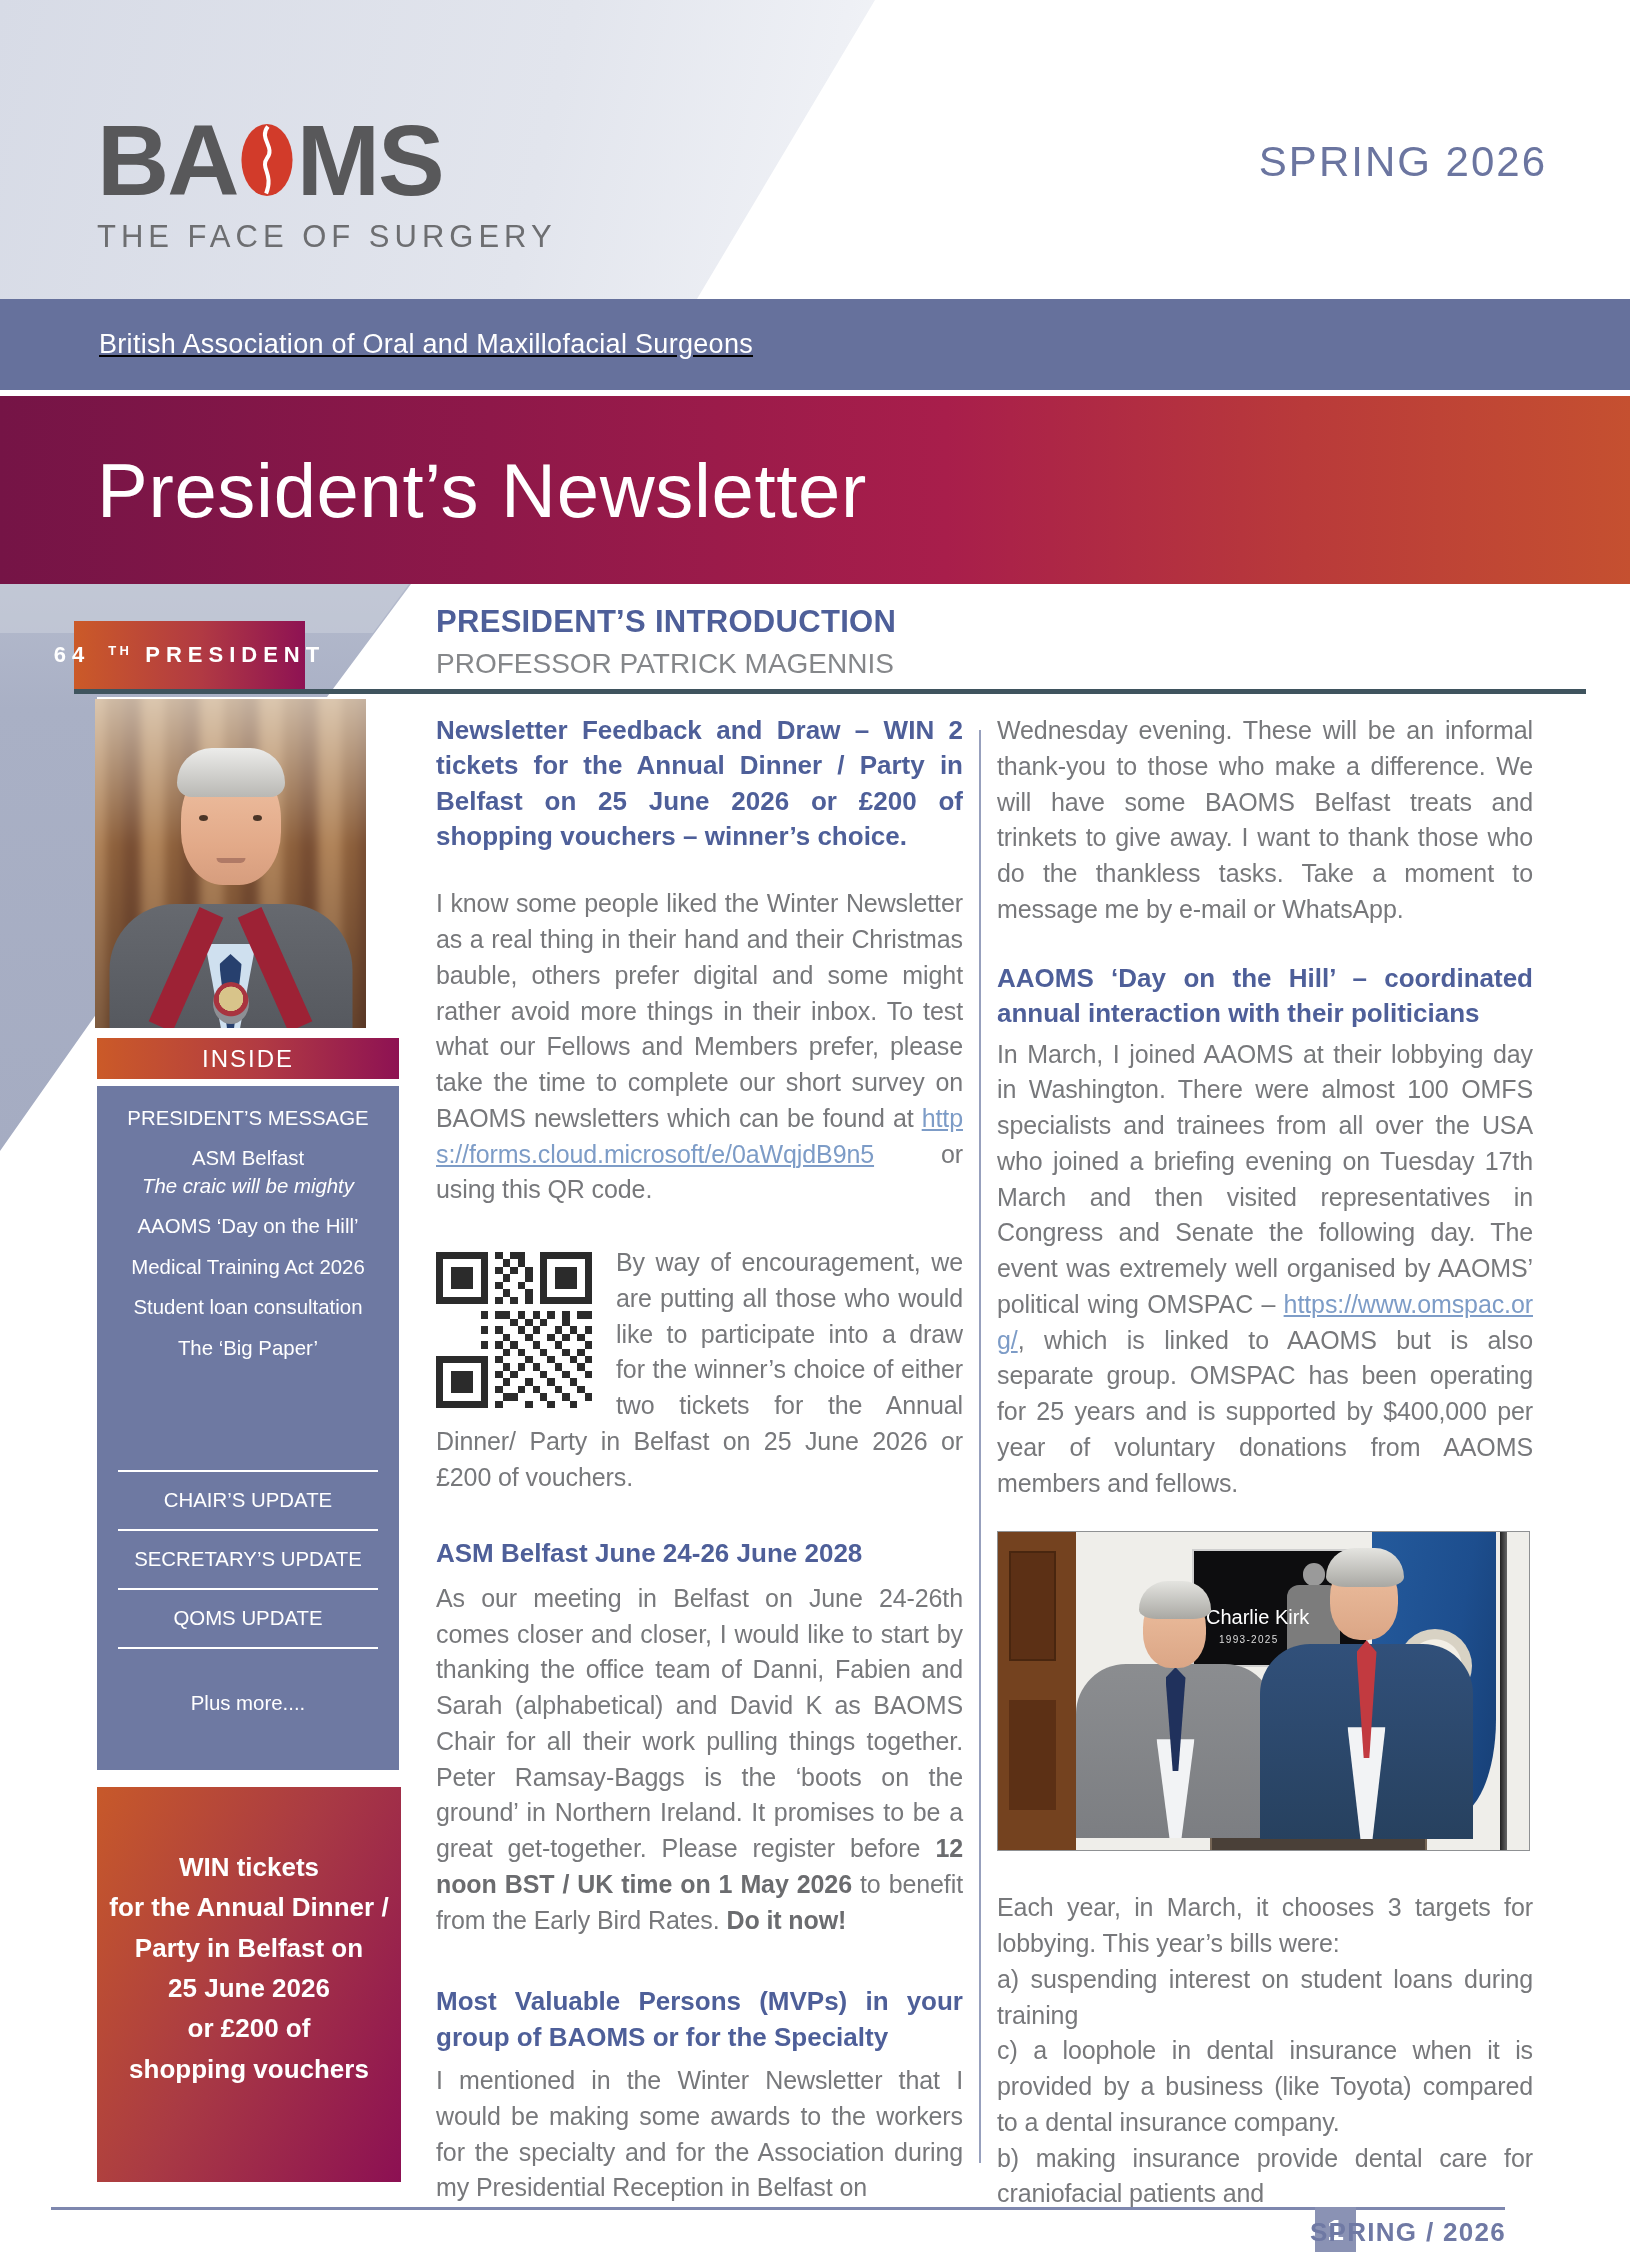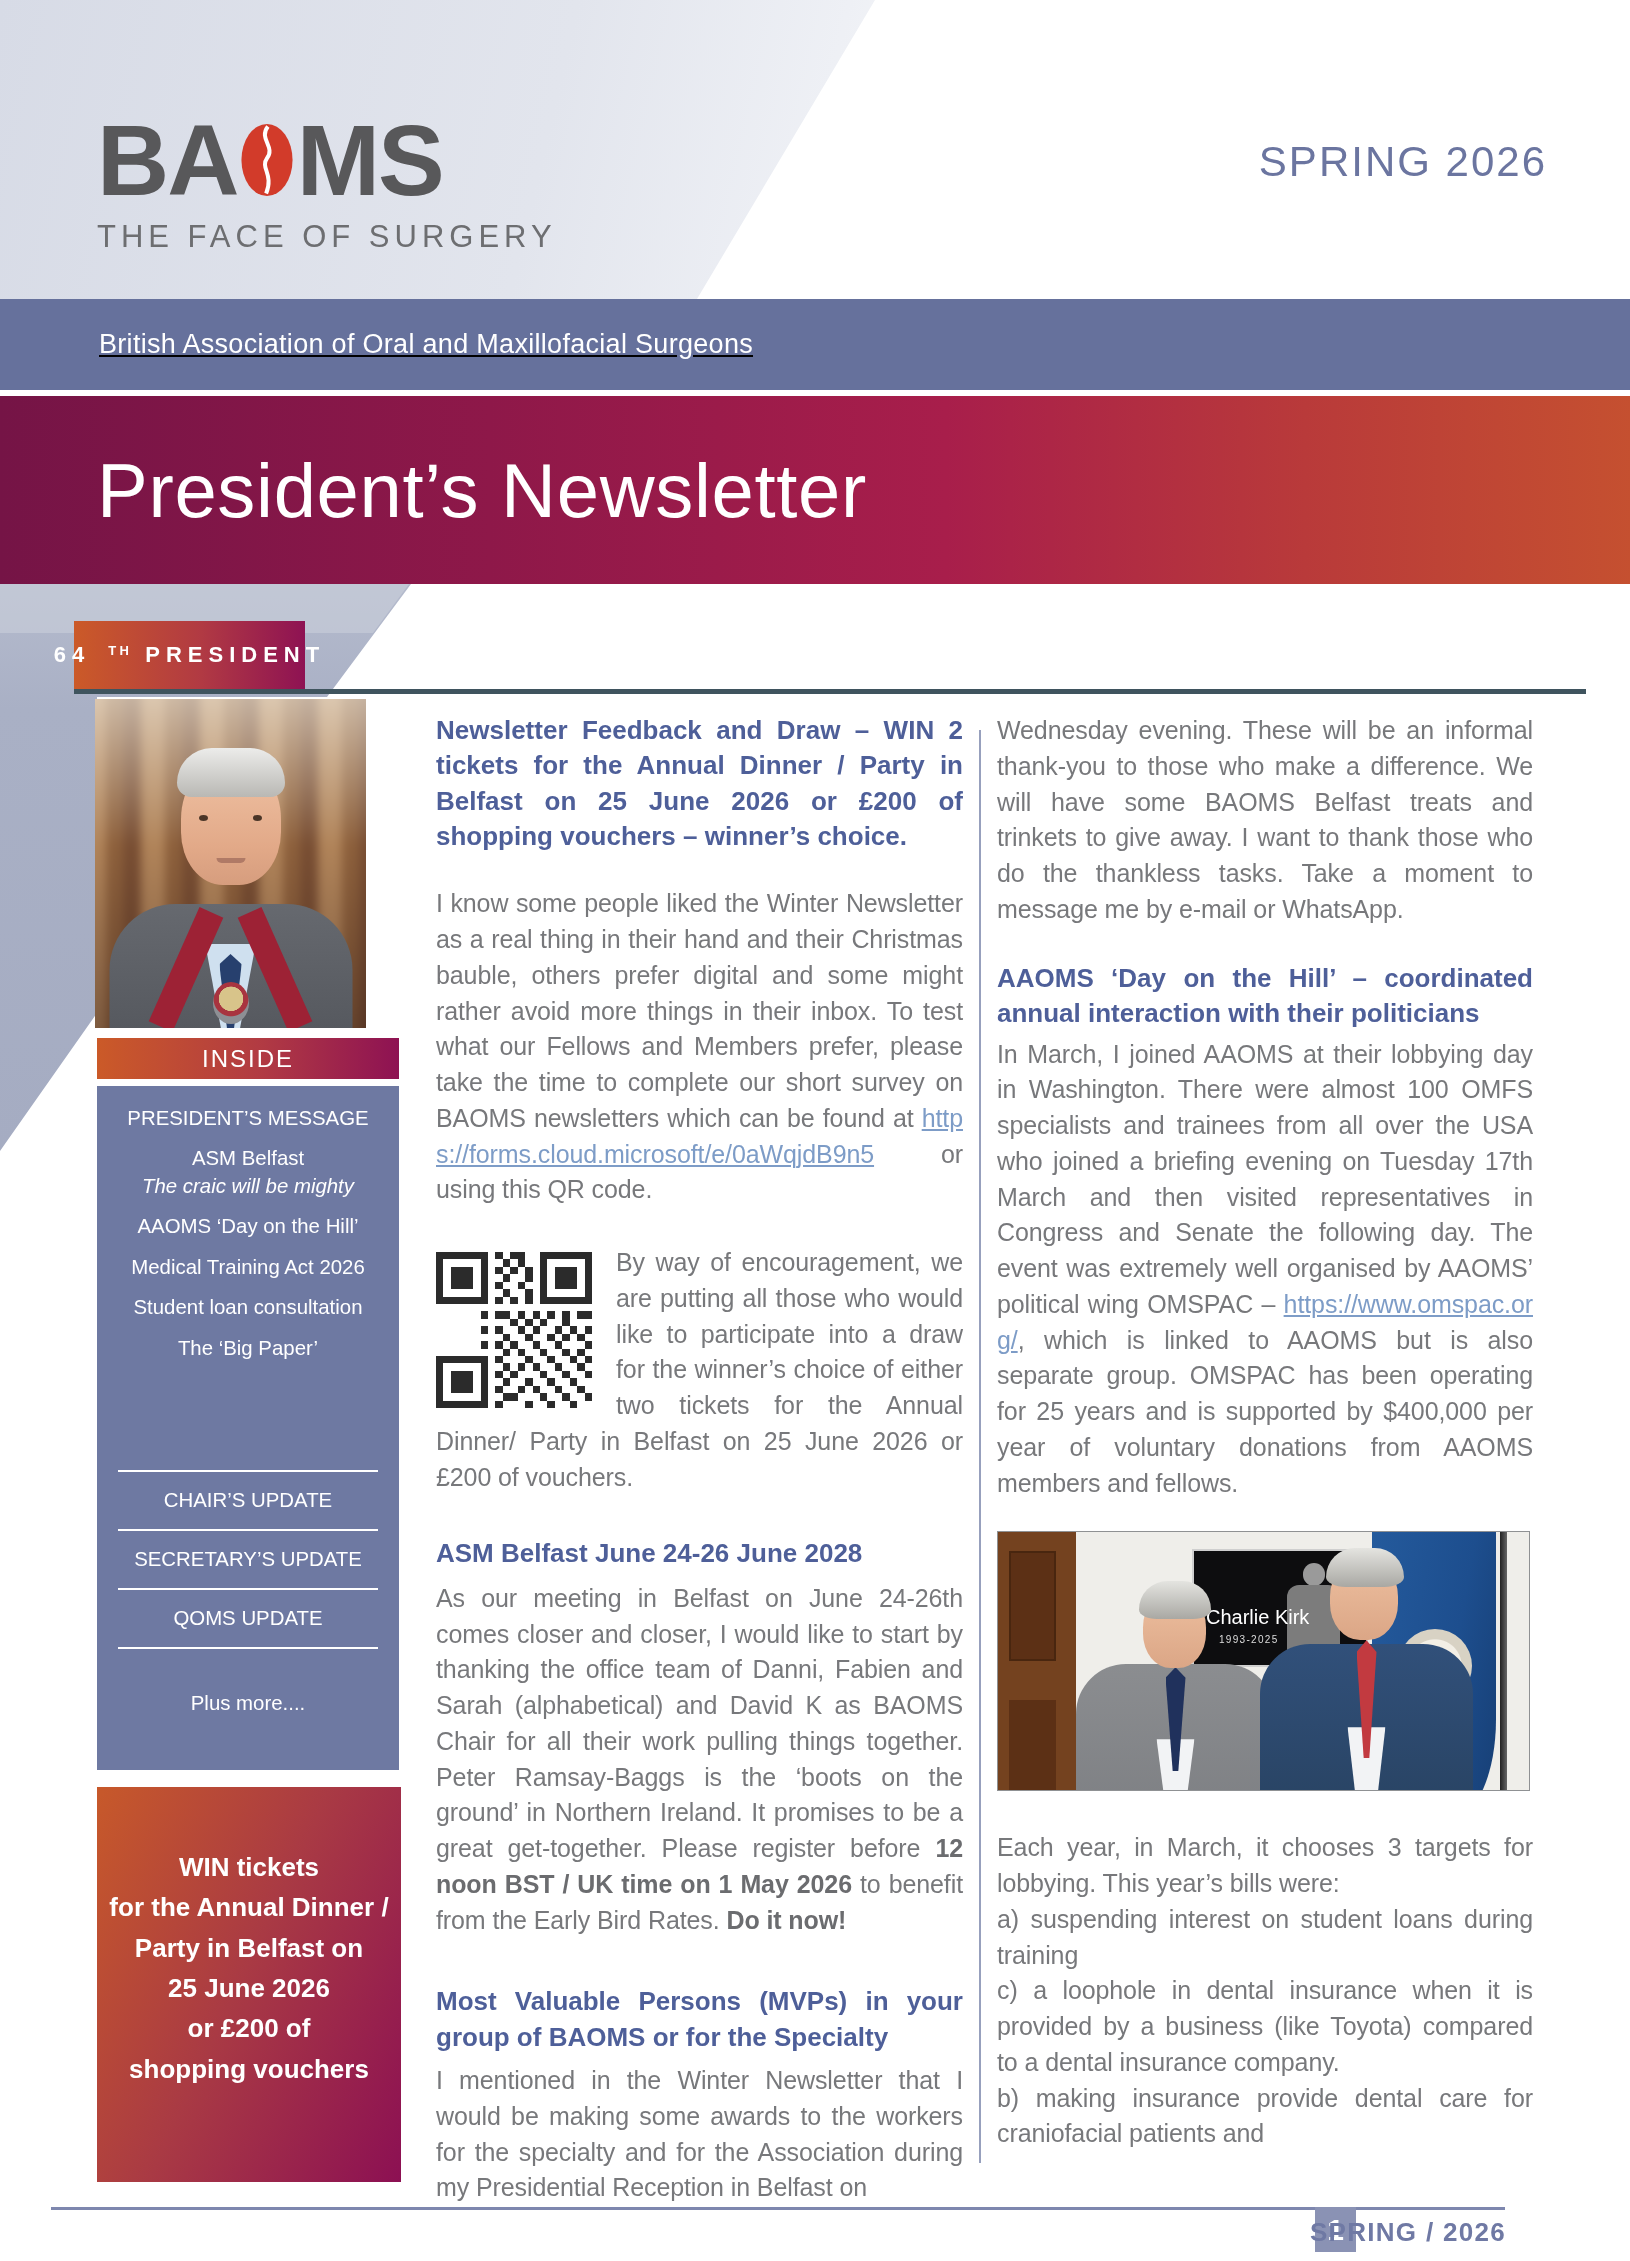--- a/index.html
+++ b/index.html
@@ -106,21 +106,21 @@
   .link { color:#7d9cc7; text-decoration:underline; word-break:break-all; }
   .b { font-weight:700; color:#6b6c6f; }
   .mb48 { margin-bottom:32px; } .mb56 { margin-bottom:37px; } .mb62 { margin-bottom:41px; }
   .mb14 { margin-bottom:9.2px; } .mb70 { margin-bottom:46px; } .mb12 { margin-bottom:8px; }
   .mb50 { margin-bottom:33px; } .mb8 { margin-bottom:5.3px; } .mb46 { margin-bottom:30px; }
   .qr-wrap::after { content:""; display:block; clear:both; }
   .qr { float:left; width:156px; height:156px; margin:6.6px 24px 4px 0; }
   .vrule { position:absolute; left:979px; top:730px; width:2px; height:1433px; background:#97a0bd; }
 
   
-  .photo2 { position:relative; width:533px; height:260px; border:1.3px solid #8f9193; background:#efeeea; overflow:hidden; margin-bottom:39px; }
+  .photo2 { position:relative; width:533px; height:320px; border:1.3px solid #8f9193; background:#efeeea; overflow:hidden; margin-bottom:39px; }
   .ph-door { position:absolute; left:0; top:0; width:78px; height:100%; background:#74421f; }
   .ph-door-panel { position:absolute; left:10.5px; top:18.4px; width:47px; height:110px; background:#5c3015; border:2px solid #49260f; box-shadow:0 149px 0 #5c3015; }
   .ph-poster { position:absolute; left:194px; top:17px; width:176px; height:118px; background:#0d0d0f; border:2px solid #cfcfcf; color:#fff; }
   .ph-poster-title { position:absolute; left:12px; top:55px; font-size:20px; }
   .ph-poster-years { position:absolute; left:25px; top:83px; font-size:10px; letter-spacing:1.3px; color:#ddd; }
   .ph-poster-fig-head { position:absolute; right:41px; top:12px; width:22.4px; height:22.4px; border-radius:50%; background:#9a9a9a; }
   .ph-poster-fig-body { position:absolute; right:26px; top:34px; width:53px; height:79px; border-radius:12px 12px 0 0; background:#7c7c7c; }
   .ph-board { position:absolute; left:212px; top:156px; width:217px; height:197px; background:#4a4038; border:2.6px solid #756555; }
   .ph-plaque { position:absolute; left:18.4px; top:14.5px; width:175px; height:116px; background:#17140f; border:2px solid #b5924d; text-align:center; }
   .ph-pl-rep { font-size:10.5px; color:#cfa94f; letter-spacing:2px; margin-top:16px; }
@@ -193,20 +193,24 @@
 
   <div class="side-gray"></div>
   <div class="side-gray-light"></div>
 
   <div class="badge-64">
     <span class="num">64</span>
     <span class="sup">TH</span>
     <span class="lbl">PRESIDENT</span>
   </div>
 
+  <div class="intro-head">
+    <div class="intro-title">PRESIDENT’S INTRODUCTION</div>
+    <div class="intro-author">PROFESSOR PATRICK MAGENNIS</div>
+  </div>
 
   <div class="rule-dark"></div>
 
   <div class="portrait">
     <div class="p-bg"></div>
     <div class="p-suit"></div>
     <div class="p-shirt"></div>
     <div class="p-tie"></div>
     <div class="p-ribbon-l"></div>
     <div class="p-ribbon-r"></div>

